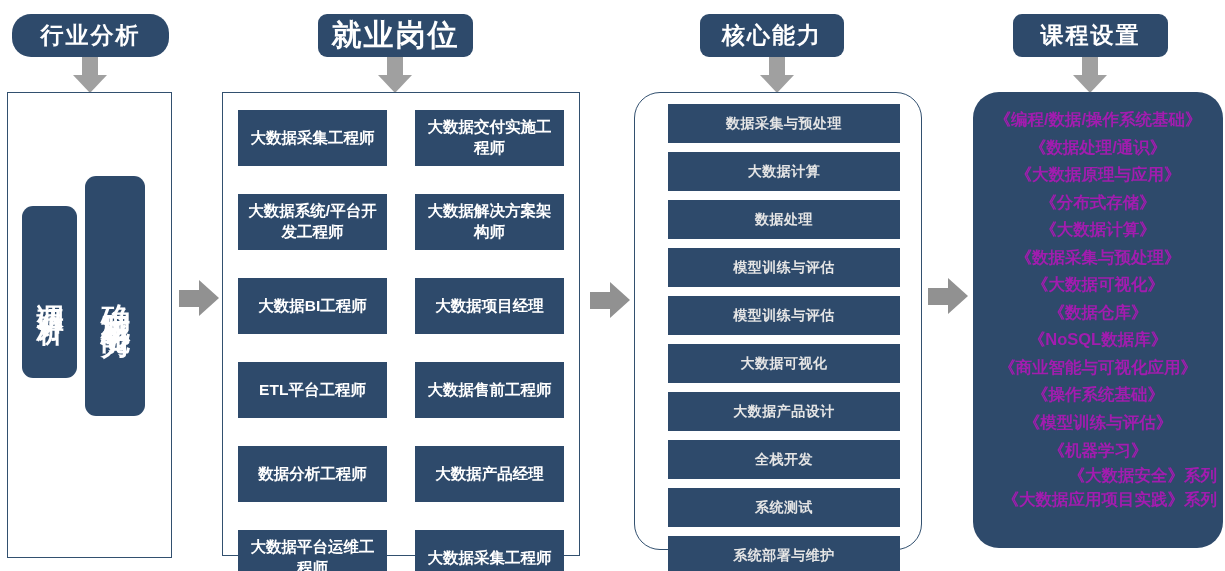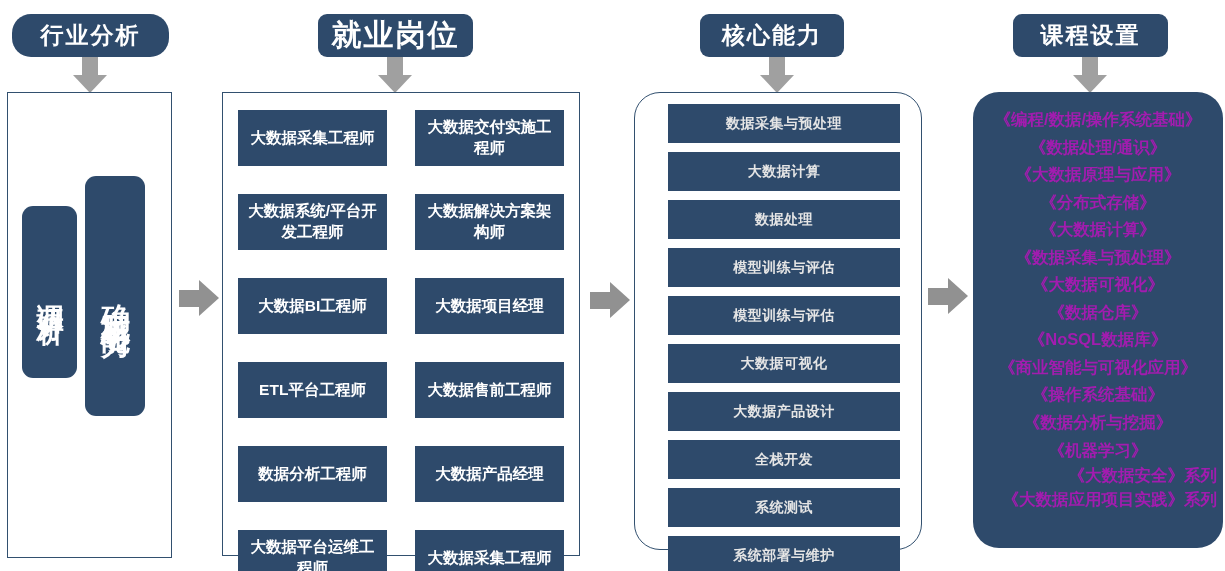--- a/index.html
+++ b/index.html
@@ -331,19 +331,19 @@
     <div class="course-item"><span>《数据处理/通识》</span></div>
     <div class="course-item"><span>《大数据原理与应用》</span></div>
     <div class="course-item"><span>《分布式存储》</span></div>
     <div class="course-item"><span>《大数据计算》</span></div>
     <div class="course-item"><span>《数据采集与预处理》</span></div>
     <div class="course-item"><span>《大数据可视化》</span></div>
     <div class="course-item"><span>《数据仓库》</span></div>
     <div class="course-item"><span>《NoSQL数据库》</span></div>
     <div class="course-item"><span>《商业智能与可视化应用》</span></div>
     <div class="course-item"><span>《操作系统基础》</span></div>
-    <div class="course-item"><span>《数据分析与挖掘》</span></div>
+    <div class="course-item"><span>《模型训练与评估》</span></div>
     <div class="course-item"><span>《机器学习》</span></div>
     <div class="course-item wrap"><span>《大数据安全》系列</span></div>
     <div class="course-item wrap"><span>《大数据应用项目实践》系列</span></div>
   </div>
 
 </div>
 
 </body></html>

